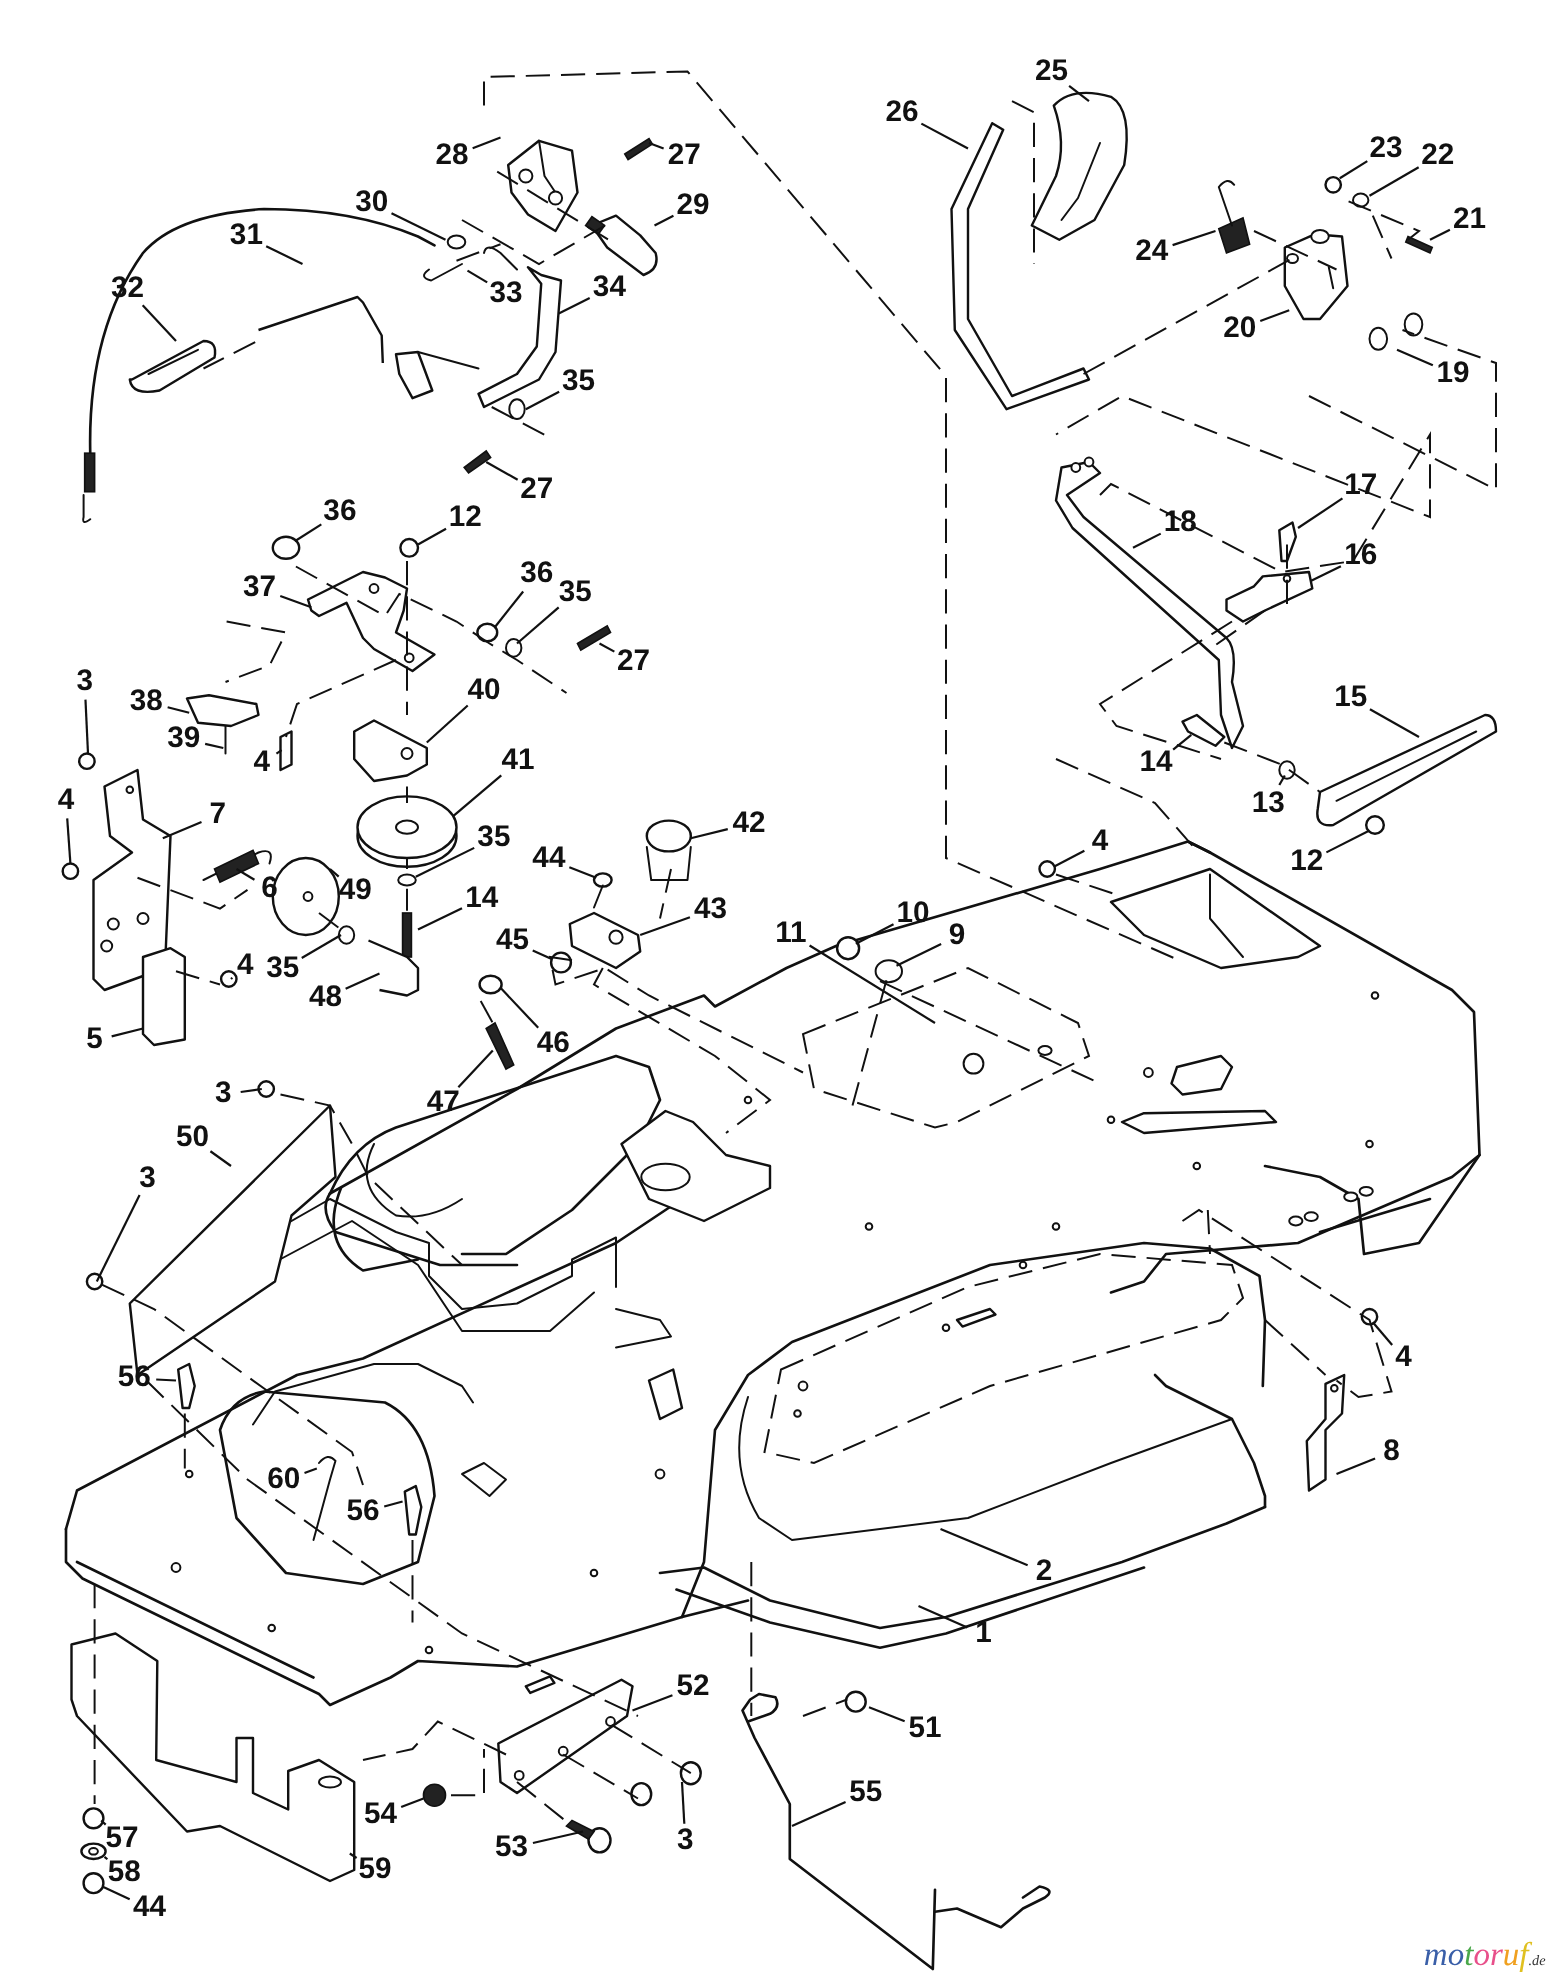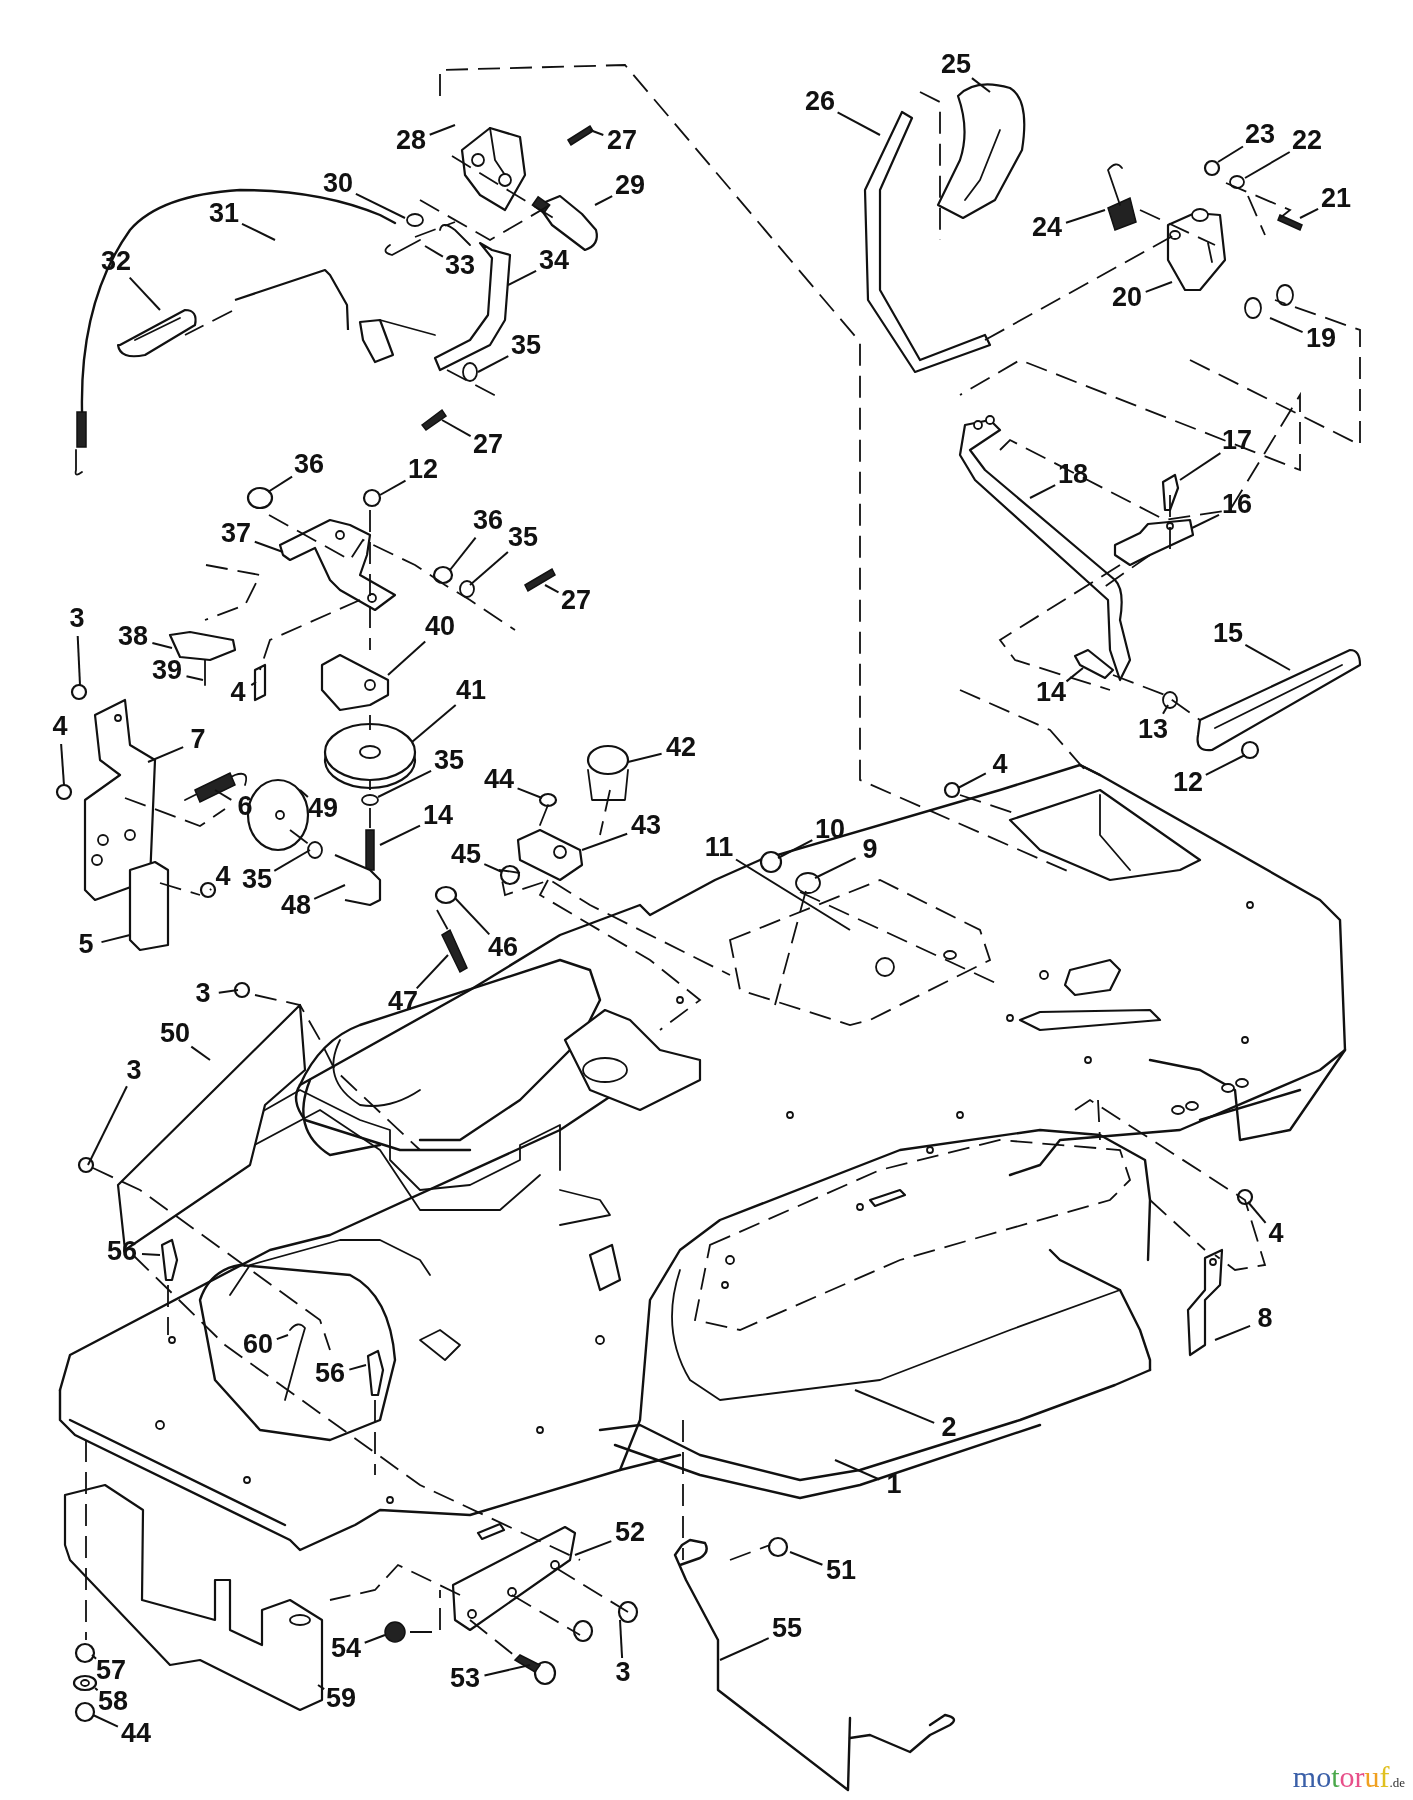--- a/index.html
+++ b/index.html
@@ -6,21 +6,21 @@
   body{width:1413px;height:1800px;position:relative;overflow:hidden;font-family:"Liberation Sans",sans-serif;}
   #diagram{position:absolute;left:0;top:0;width:1413px;height:1800px;}
   .ln{fill:none;stroke:#111;stroke-width:2.4;stroke-linecap:round;stroke-linejoin:round;}
   .thin{fill:none;stroke:#111;stroke-width:1.8;stroke-linecap:round;stroke-linejoin:round;}
   .dash{fill:none;stroke:#111;stroke-width:1.8;stroke-dasharray:22 10;}
   .part{fill:#fff;stroke:#111;stroke-width:2.2;stroke-linejoin:round;}
   .dark{fill:#222;stroke:#111;stroke-width:1.5;}
   .hole{fill:#fff;stroke:#111;stroke-width:1.8;}
   .lbl{font-family:"Liberation Sans Narrow","Liberation Sans",sans-serif;font-weight:bold;font-size:27px;fill:#111;}
   .leader{stroke:#111;stroke-width:2;}
-  #watermark{position:absolute;right:8px;bottom:6px;font-family:"Liberation Serif",serif;font-size:30px;letter-spacing:0px;}
+  #watermark{position:absolute;right:8px;bottom:6px;font-family:"Liberation Serif",serif;font-size:30px;letter-spacing:0px;font-style:italic;}
   #watermark .tld{font-size:13px;color:#333;}
 </style>
 </head>
 <body>
 
 <svg id="diagram" viewBox="0 0 1413 1800" xmlns="http://www.w3.org/2000/svg">
 
   <g>
 
     <path class="ln" d="M300,1085 L470,990 L560,935 L640,905 L650,915 L715,880 L760,860 L1000,790 L1080,765 L1100,775 L1320,900 L1340,920 L1345,1050 L1320,1070 L1180,1130 L1060,1140 L1040,1165 L1010,1175"></path>

